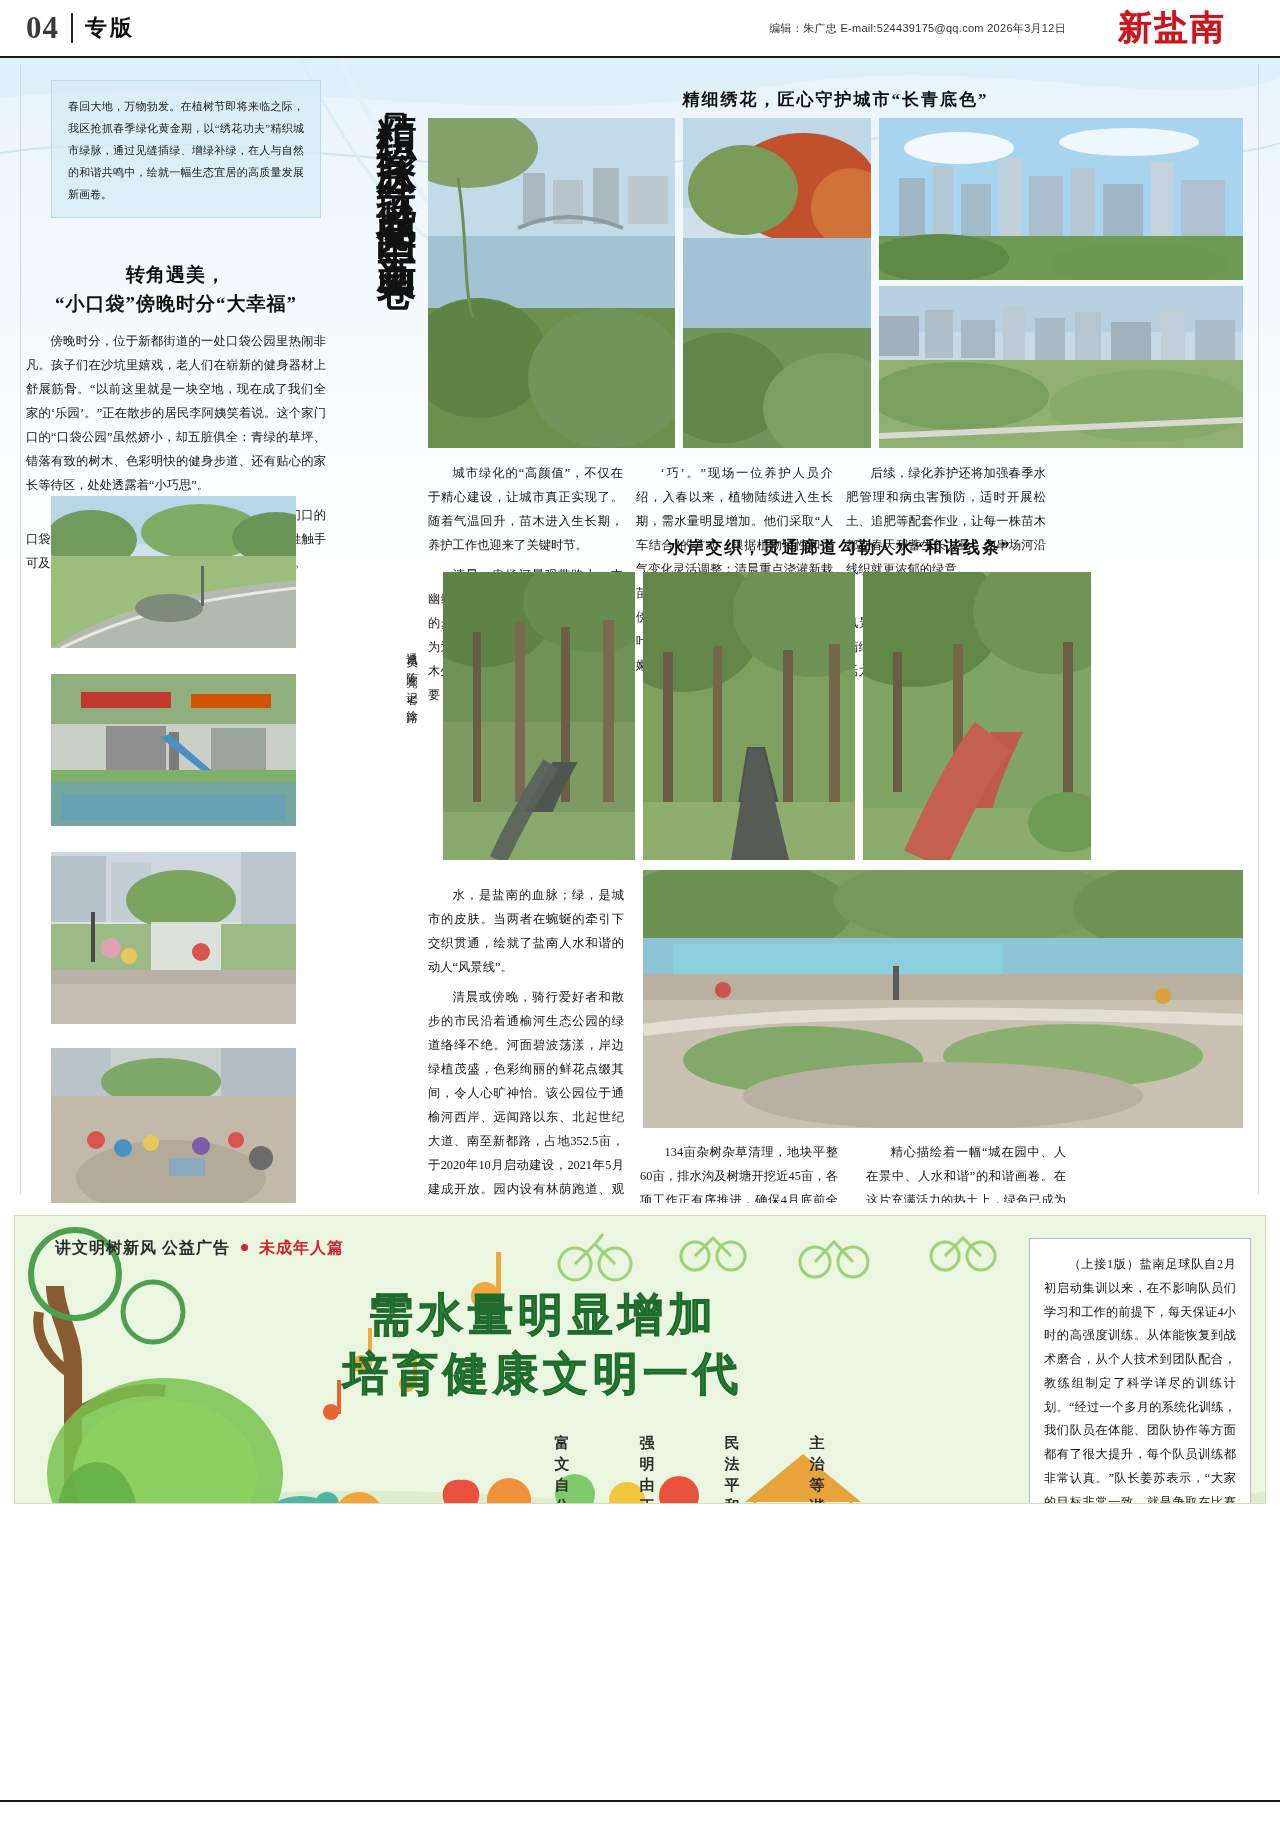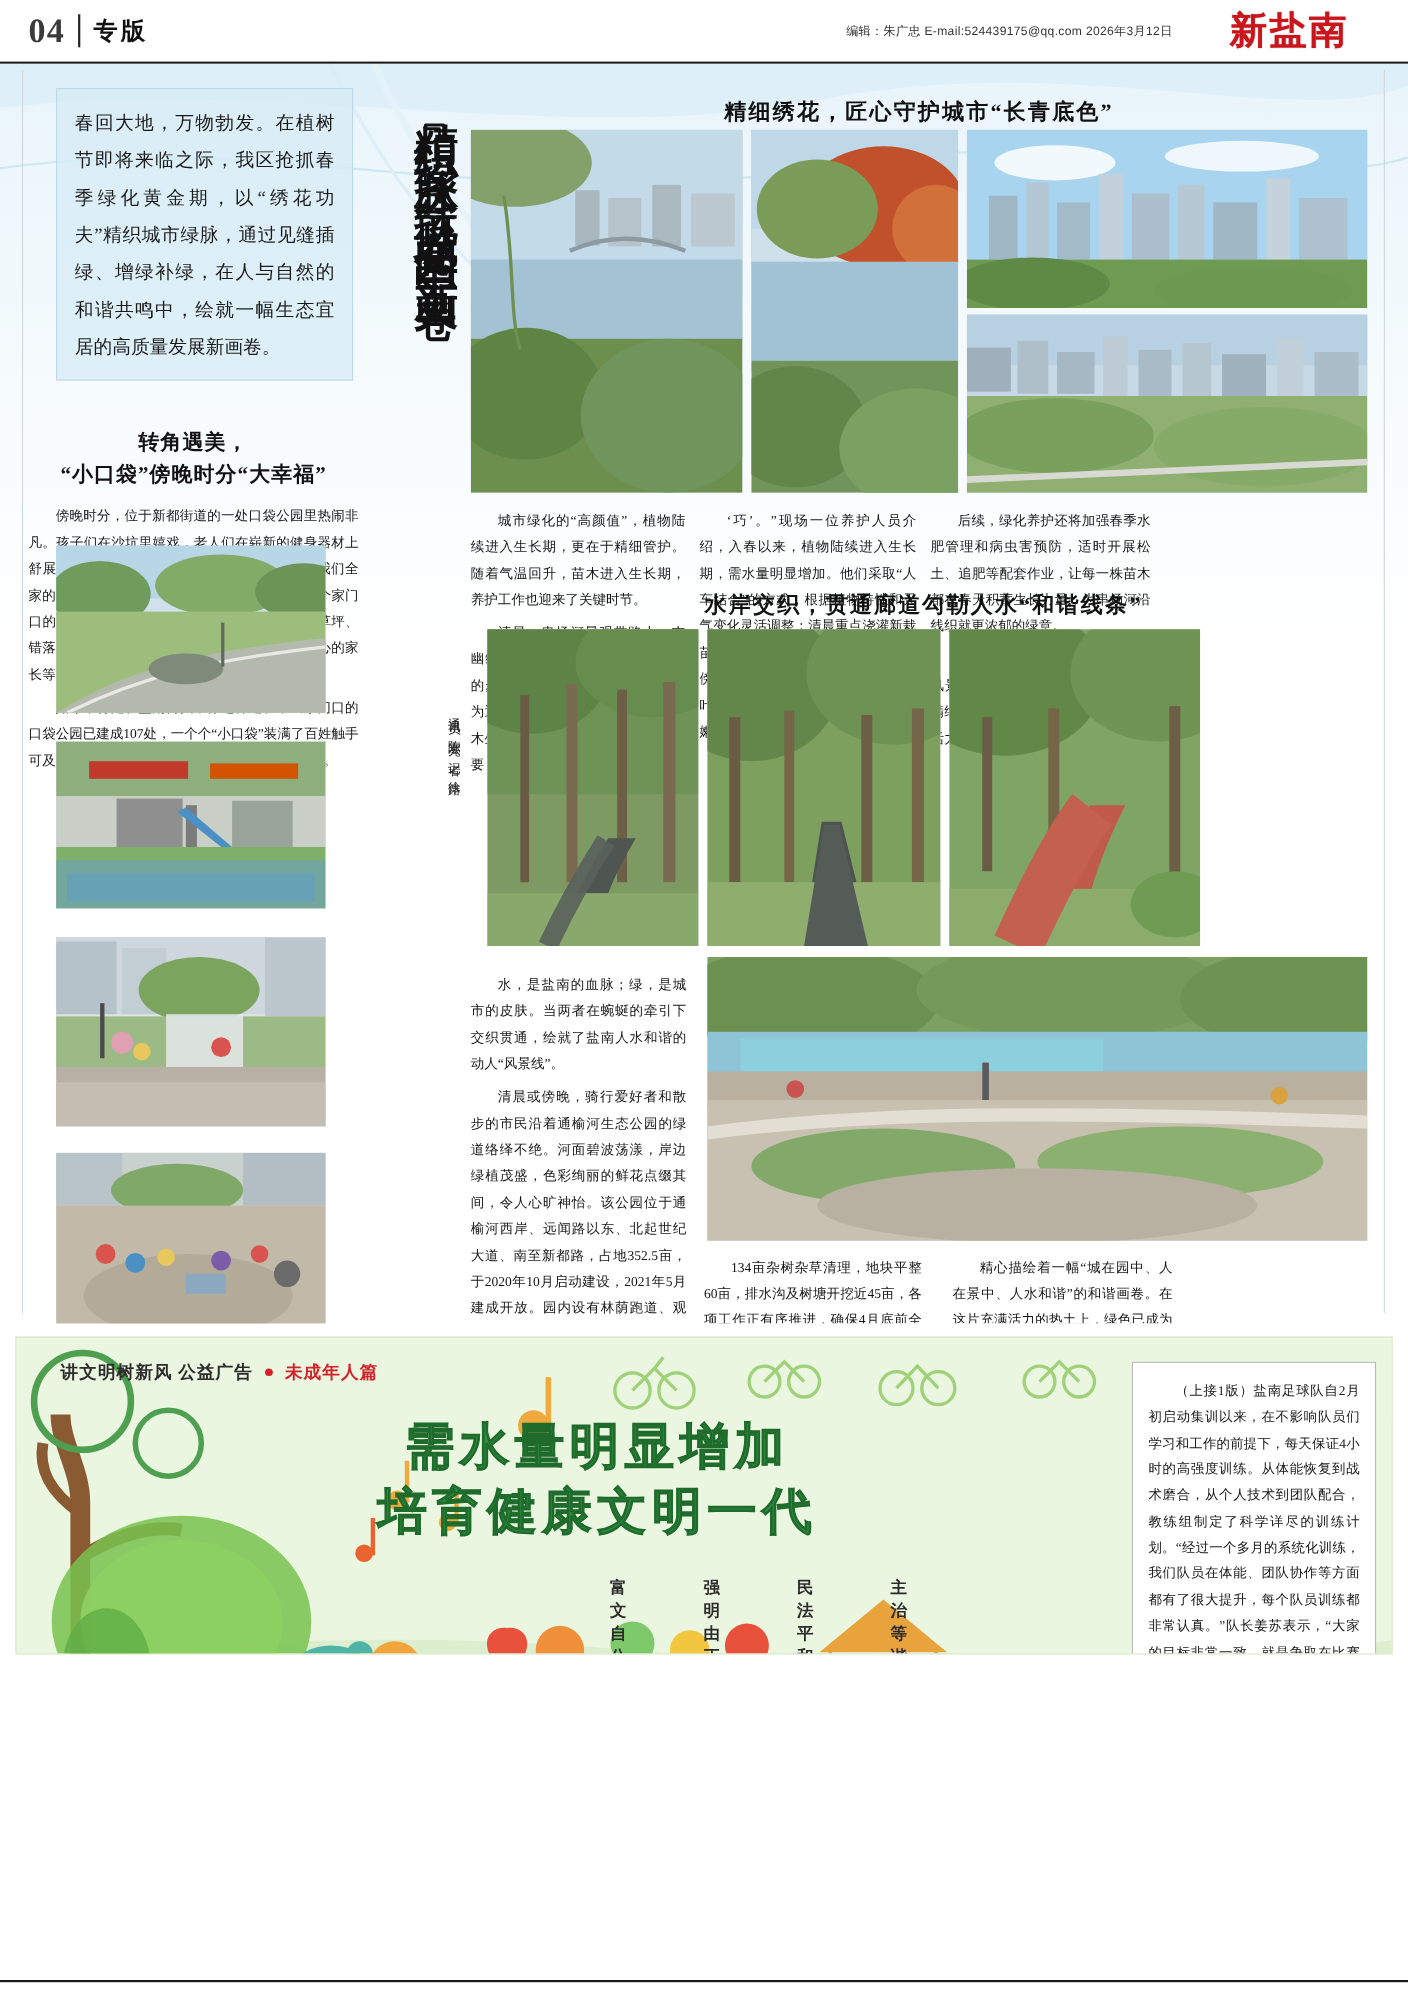--- a/index.html
+++ b/index.html
@@ -49,21 +49,21 @@
   }
 
   .frame-line { position:absolute; background:#cfd8dc; }
 
   
   .col-left { position:absolute; left:26px; top:22px; width:300px; }
   .intro-box {
     background:rgba(214,235,246,0.75);
     border:1px solid #bcd9e8;
     padding:14px 16px 12px 16px;
-    font-size:17px; line-height:2.0; color:#1a1a1a;
+    font-size:11px; line-height:2.0; color:#1a1a1a;
     text-align:justify;
     width:270px;
     margin-left:25px;
   }
   .sub-headline {
     margin-top:43px; text-align:center; line-height:1.5;
   }
   .sub-headline .l1 { font-size:19px; font-weight:bold; letter-spacing:1px; }
   .sub-headline .l2 { font-size:19px; font-weight:bold; letter-spacing:1px; }
   .col-text {
@@ -84,21 +84,21 @@
     font-family:"Liberation Serif", serif;
   }
   .byline {
     position:absolute; left:404px; top:585px;
     writing-mode:vertical-rl; text-orientation:upright;
     font-size:11.5px; letter-spacing:2px; color:#222;
   }
 
   
   .sec-head {
-    text-align:center; font-size:20px; font-weight:bold; letter-spacing:2px;
+    text-align:center; font-size:17px; font-weight:bold; letter-spacing:2px;
     color:#111;
   }
   .rt-text { font-size:12.3px; line-height:1.95; text-align:justify; color:#151515; }
   .rt-text p { margin:0 0 6px 0; text-indent:2em; }
 
   
   .ad {
     position:absolute; left:14px; top:1215px; width:1252px; height:289px;
     background:linear-gradient(180deg,#eef7e4 0%, #e6f3da 55%, #dff0d2 100%);
     border:1px solid #cfe2bb;
@@ -323,21 +323,21 @@
         <rect x="282" y="22" width="24" height="52" fill="#c0cfd8"></rect>
         <rect x="316" y="34" width="40" height="40" fill="#abbdc8"></rect>
         <rect y="74" width="364" height="88" fill="#8fb071"></rect>
         <ellipse cx="80" cy="110" rx="90" ry="34" fill="#79a05d"></ellipse>
         <ellipse cx="270" cy="120" rx="100" ry="36" fill="#86ab68"></ellipse>
         <path d="M0,150 L364,134" stroke="#d9d9d4" stroke-width="6" fill="none"></path>
       </svg>
     </div>
 
     <div class="rt-text" style="position:absolute;left:428px;top:404px;width:195px;">
-      <p>城市绿化的“高颜值”，植物陆续进入生长期，更在于精细管护。随着气温回升，苗木进入生长期，养护工作也迎来了关键时节。</p>
+      <p>城市绿化的“高颜值”，不仅在于精心建设，让城市真正实现了。随着气温回升，苗木进入生长期，养护工作也迎来了关键时节。</p>
       <p>清晨，串场河景观带路上一支幽绿的新装。一辆洒水车沿着蜿蜒的步道缓缓前行，几名养护人员正为返青的苗木精准补水。“春季是苗木生长的关键期，浇水既要‘通’，也要</p>
     </div>
     <div class="rt-text" style="position:absolute;left:636px;top:404px;width:197px;">
       <p>‘巧’。”现场一位养护人员介绍，入春以来，植物陆续进入生长期，需水量明显增加。他们采取“人车结合”的方式，根据植物特性和天气变化灵活调整；清晨重点浇灌新栽苗木和常绿植物，让水分充分渗透；傍晚则根据土壤干湿情况进行补水和叶面喷雾，既促进根系生长，也帮助嫩芽抵御倒春寒。</p>
     </div>
     <div class="rt-text" style="position:absolute;left:846px;top:404px;width:200px;">
       <p>后续，绿化养护还将加强春季水肥管理和病虫害预防，适时开展松土、追肥等配套作业，让每一株苗木都在春天积蓄生长力量，为串场河沿线织就更浓郁的绿意。</p>
       <p>从街角的“微更新”到河畔的“大风景”，正是这种下足“绣花功夫”的精细管护，守护着城市绿脉的生机与活力。</p>
     </div>
 

